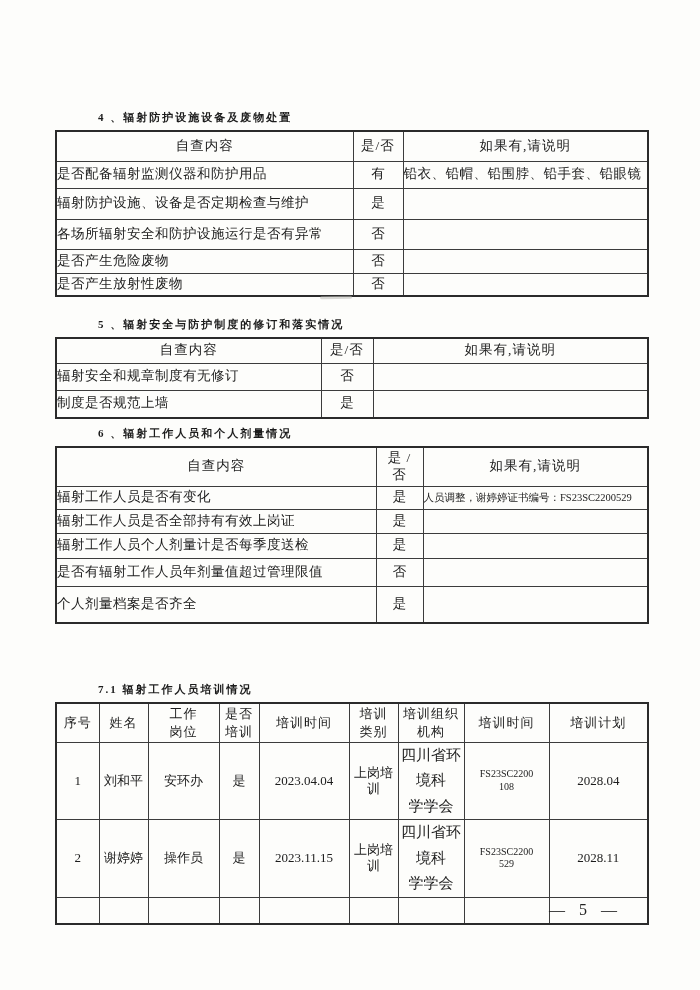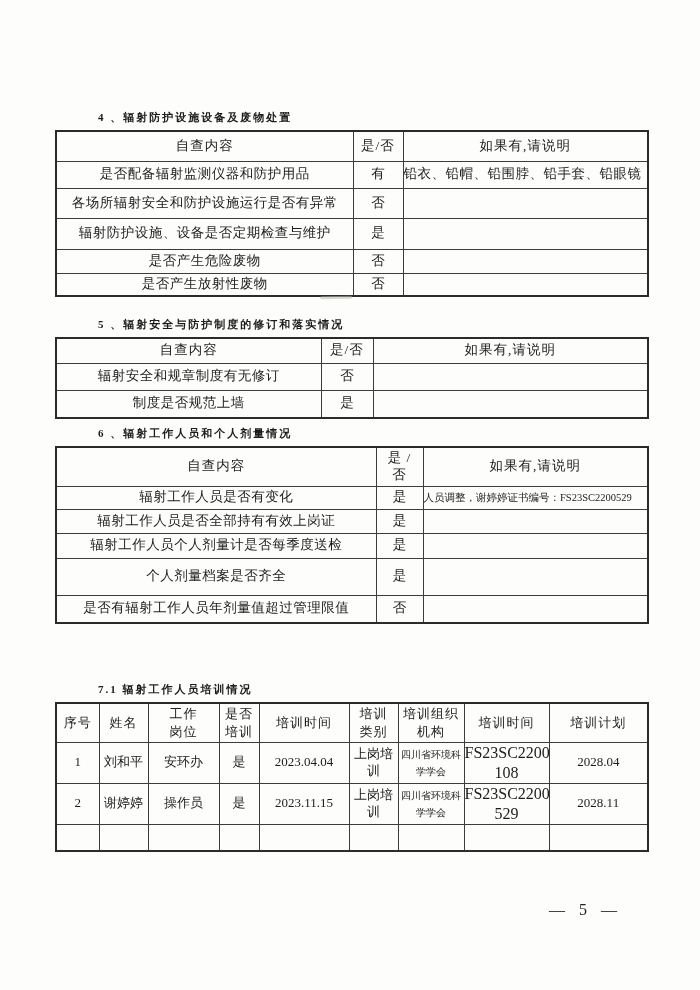--- a/index.html
+++ b/index.html
@@ -31,28 +31,28 @@
   table.t th, table.t td{
     border:1px solid #3c3c3c;
     padding:0;
     font-size:13.5px;
     line-height:1.25;
     white-space:pre-line;
     overflow:hidden;
     vertical-align:middle;
   }
   table.t th{font-weight:normal;text-align:center;letter-spacing:1px;}
-  td.c{text-align:center;padding-left:8px;letter-spacing:0.5px;}
+  td.c{text-align:left;padding-left:8px;letter-spacing:0.5px;}
   td.a{text-align:center;}
   td.n{text-align:left;padding-left:10px;font-size:13px;letter-spacing:0.5px;}
   td.n.small{font-size:10.5px;letter-spacing:0;}
   table.t4 td{text-align:center;font-size:13px;}
   table.t4 th{font-size:13px;line-height:1.35;}
-  table.t4 td.org{font-size:10px;line-height:1.7;}
-  table.t4 td.cert{font-size:16px;margin-left:27px;}
+  table.t4 td.org{font-size:15px;line-height:1.7;}
+  table.t4 td.cert{font-size:10px;margin-left:27px;}
   .pageno{
     position:absolute;
     top:898px;right:78px;
     font-size:16px;
     letter-spacing:5px;
     line-height:24px;
     color:#222;
   }
   .smudge{
     position:absolute;
@@ -81,28 +81,28 @@
         <tr style="height:30px">
           <th>自查内容</th>
           <th>是/否</th>
           <th>如果有,请说明</th>
         </tr>
         <tr style="height:27px">
           <td class="c">是否配备辐射监测仪器和防护用品</td>
           <td class="a">有</td>
           <td class="n">铅衣、铅帽、铅围脖、铅手套、铅眼镜</td>
         </tr>
+        <tr style="height:31px">
+          <td class="c">辐射防护设施、设备是否定期检查与维护</td>
+          <td class="a">是</td>
+          <td class="n"></td>
+        </tr>
         <tr style="height:30px">
           <td class="c">各场所辐射安全和防护设施运行是否有异常</td>
           <td class="a">否</td>
-          <td class="n"></td>
-        </tr>
-        <tr style="height:31px">
-          <td class="c">辐射防护设施、设备是否定期检查与维护</td>
-          <td class="a">是</td>
           <td class="n"></td>
         </tr>
         <tr style="height:24px">
           <td class="c">是否产生危险废物</td>
           <td class="a">否</td>
           <td class="n"></td>
         </tr>
         <tr style="height:23px">
           <td class="c">是否产生放射性废物</td>
           <td class="a">否</td>
@@ -163,28 +163,28 @@
         <tr style="height:24px">
           <td class="c">辐射工作人员是否全部持有有效上岗证</td>
           <td class="a">是</td>
           <td class="n"></td>
         </tr>
         <tr style="height:25px">
           <td class="c">辐射工作人员个人剂量计是否每季度送检</td>
           <td class="a">是</td>
           <td class="n"></td>
         </tr>
+        <tr style="height:28px">
+          <td class="c">是否有辐射工作人员年剂量值超过管理限值</td>
+          <td class="a">否</td>
+          <td class="n"></td>
+        </tr>
         <tr style="height:37px">
           <td class="c">个人剂量档案是否齐全</td>
           <td class="a">是</td>
-          <td class="n"></td>
-        </tr>
-        <tr style="height:28px">
-          <td class="c">是否有辐射工作人员年剂量值超过管理限值</td>
-          <td class="a">否</td>
           <td class="n"></td>
         </tr>
       </tbody>
     </table>
   </section>
 
   <section class="sec" style="top:678px">
     <h2 class="title">7.1 辐射工作人员培训情况</h2>
     <table class="t t4">
       <colgroup>

